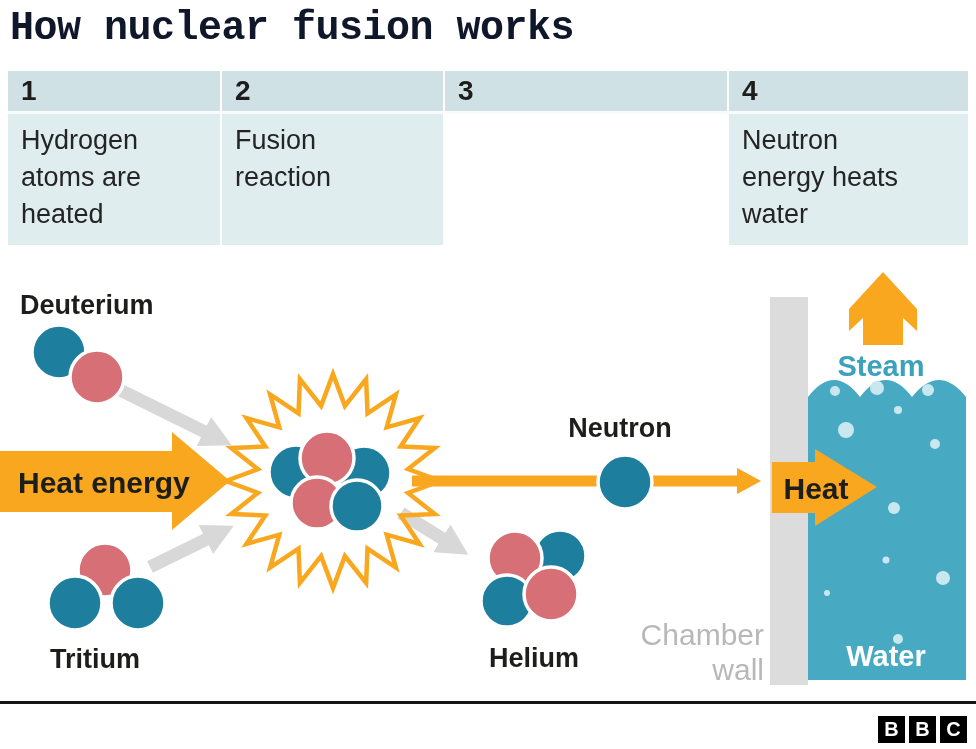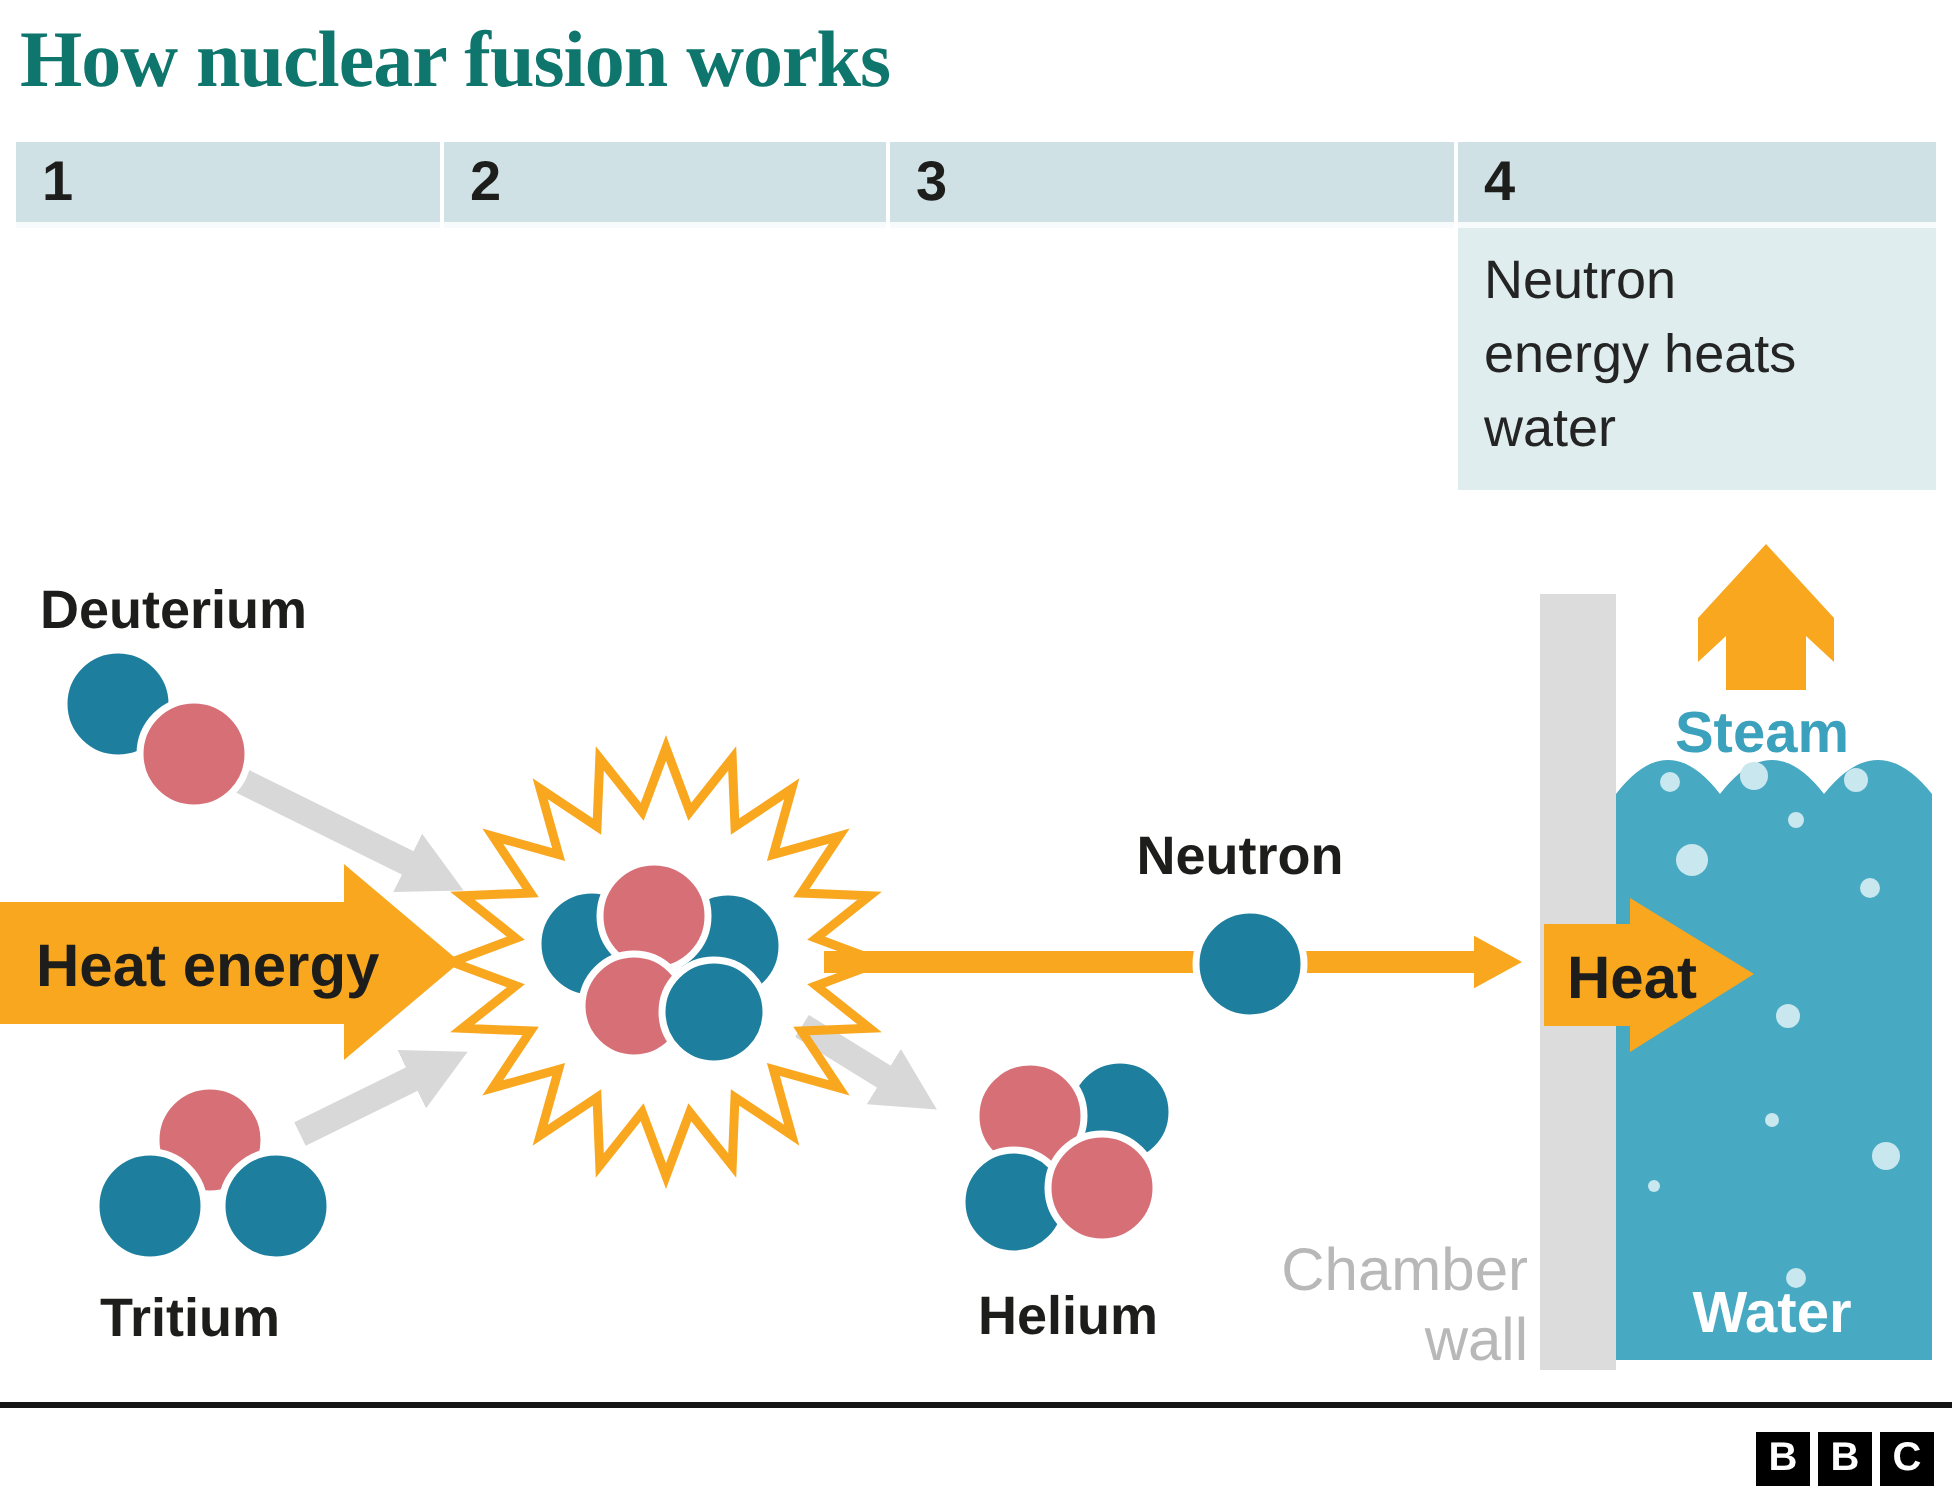--- a/index.html
+++ b/index.html
@@ -1,21 +1,21 @@
 <!DOCTYPE html>
 <html><head>
 <meta charset="utf-8">
 <style>
   html,body{margin:0;padding:0;background:#fff;}
   .canvas{position:relative;width:976px;height:749px;background:#ffffff;overflow:hidden;
           font-family:"Liberation Sans",sans-serif;}
   
   .title{position:absolute;left:10px;top:6px;margin:0;
-         font-family:Liberation Serif, serif;font-weight:bold;font-size:40px;
-         letter-spacing:-0.5px;color:#0f766e;text-align:right;}
+         font-family:Liberation Mono, monospace;font-weight:bold;font-size:40px;
+         letter-spacing:-0.5px;color:#0f172a;text-align:right;}
   
   .steps{position:absolute;left:8px;top:71px;width:960px;height:174px;
          display:grid;grid-template-columns:212px 223px 284px 241px;}
   .step-col{display:flex;flex-direction:column;}
   .step-col + .step-col{border-left:2px dashed #ffffff;}
   .step-num{height:40px;background:#cfe1e5;display:flex;align-items:center;
             padding-left:13px;font-size:28px;font-weight:bold;color:#1d1d1b;
             border-bottom:3px solid rgba(255,255,255,0.85);}
   .step-txt{flex:1;background:#dfedef;padding:8px 8px 0 13px;
             font-size:27px;line-height:37px;color:#242424;white-space:pre-line;}
@@ -37,23 +37,28 @@
 </head>
 <body>
 
 <div class="canvas">
 
   <h1 class="title">How nuclear fusion works</h1>
 
   <div class="steps">
     <div class="step-col">
       <div class="step-num">1</div>
+      <div class="step-txt">Hydrogen
+atoms are
+heated</div>
     </div>
     <div class="step-col">
       <div class="step-num">2</div>
+      <div class="step-txt">Fusion
+reaction</div>
     </div>
     <div class="step-col">
       <div class="step-num">3</div>
     </div>
     <div class="step-col">
       <div class="step-num">4</div>
       <div class="step-txt">Neutron
 energy heats
 water</div>
     </div>

